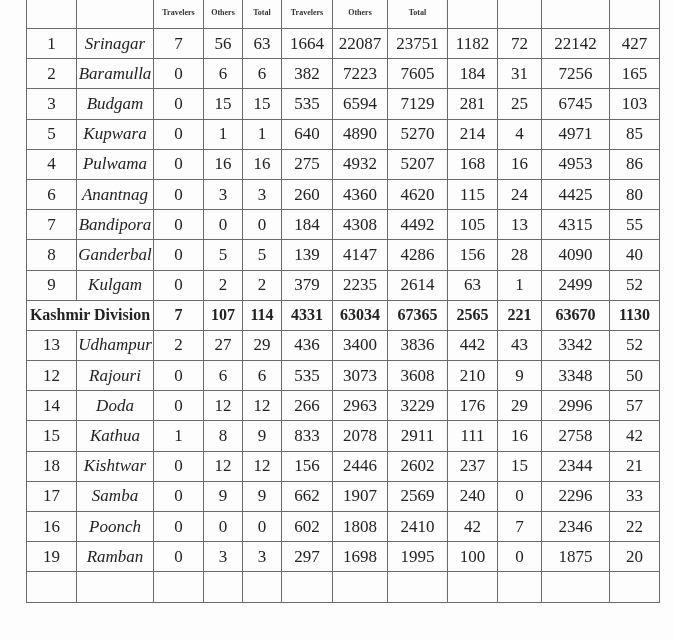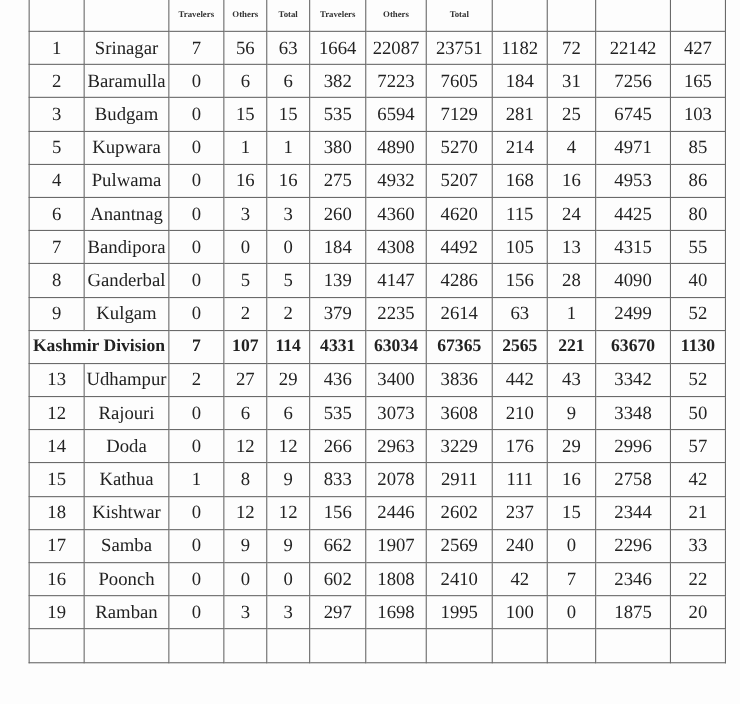--- a/index.html
+++ b/index.html
@@ -44,20 +44,21 @@
     }
     table.covid td {
       font-size: 17px;
       height: 29.2px;
     }
     td.sno { font-size: 15px; }
     td.district {
       text-align: left;
       padding-left: 7px;
       font-size: 15px;
+      font-style: italic;
     }
     tr.division-total td {
       font-weight: bold;
       font-size: 16px;
     }
     tr.division-total td.division-label {
       font-size: 16px;
       text-align: center;
     }
     tr.cut td { color: #888; }
@@ -139,21 +140,21 @@
           <td>25</td>
           <td>6745</td>
           <td>103</td>
         </tr>
         <tr>
           <td class="sno">5</td>
           <td class="district">Kupwara</td>
           <td>0</td>
           <td>1</td>
           <td>1</td>
-          <td>380</td>
+          <td>640</td>
           <td>4890</td>
           <td>5270</td>
           <td>214</td>
           <td>4</td>
           <td>4971</td>
           <td>85</td>
         </tr>
         <tr>
           <td class="sno">4</td>
           <td class="district">Pulwama</td>

